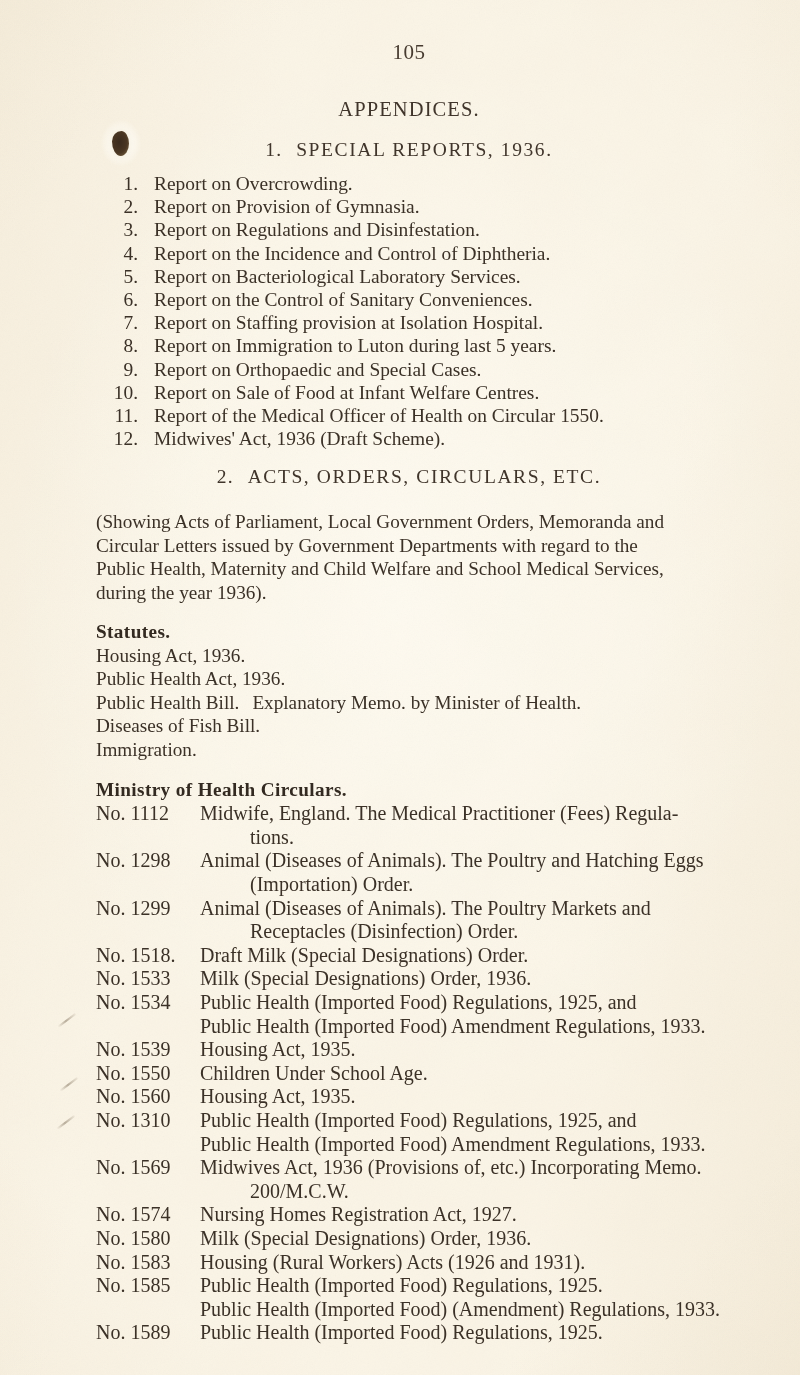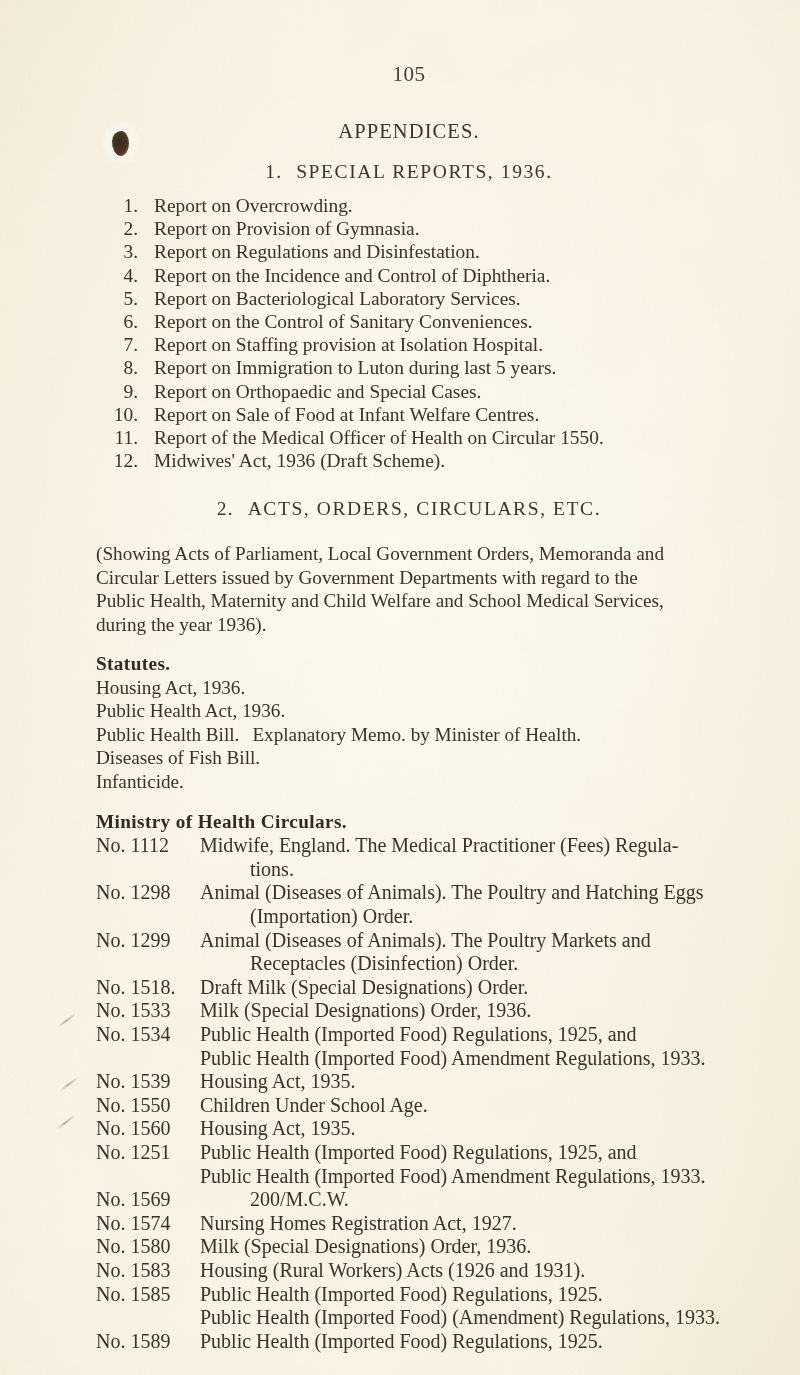--- a/index.html
+++ b/index.html
@@ -37,21 +37,21 @@
     position: absolute;
     left: 96px;
     top: 0;
     width: 626px;
   }
 
   .folio {
     text-align: center;
     font-size: 21px;
     letter-spacing: 0.5px;
-    padding-top: 62px;
+    padding-top: 40px;
     color: #473b30;
   }
 
   .h-appendices {
     text-align: center;
     font-size: 20.5px;
     letter-spacing: 1.1px;
     margin-top: 33px;
     color: #40352b;
   }
@@ -251,39 +251,39 @@
       <div class="num-row">
           <span class="n">11.</span>
           <span class="t">Report of the Medical Officer of Health on Circular 1550.</span>
         </div>
       <div class="num-row">
           <span class="n">12.</span>
           <span class="t">Midwives' Act, 1936 (Draft Scheme).</span>
         </div>
     </div>
 
-    <div class="h-section" style="margin-top:26px;">
+    <div class="h-section" style="margin-top:16px;">
       <span class="secno">2.</span><span class="words">ACTS, ORDERS, CIRCULARS, ETC.</span>
     </div>
 
     <div class="intro">
       <div>(Showing Acts of Parliament, Local Government Orders, Memoranda and</div>
       <div>Circular Letters issued by Government Departments with regard to the</div>
       <div>Public Health, Maternity and Child Welfare and School Medical Services,</div>
       <div class="lastline">during the year 1936).</div>
     </div>
 
     <div class="subhead">Statutes.</div>
 
     <div>
       <div class="plain-line"><span>Housing Act, 1936.</span></div>
       <div class="plain-line"><span>Public Health Act, 1936.</span></div>
       <div class="plain-line"><span>Public Health Bill.</span><span class="gap"></span><span>Explanatory Memo. by Minister of Health.</span></div>
       <div class="plain-line"><span>Diseases of Fish Bill.</span></div>
-      <div class="plain-line"><span>Infanticide.</span></div>
+      <div class="plain-line"><span>Immigration.</span></div>
     </div>
 
     <div class="subhead">Ministry of Health Circulars.</div>
 
     <div class="circ-list">
 
       <div class="circ-row">
         <span class="cno">No. 1112</span>
         <span class="cbody">
           <span class="just">Midwife, England.  The Medical Practitioner (Fees) Regula-</span>
@@ -344,30 +344,31 @@
       </div>
 
       <div class="circ-row">
         <span class="cno">No. 1560</span>
         <span class="cbody">
           <span class="plain">Housing Act, 1935.</span>
         </span>
       </div>
 
       <div class="circ-row">
-        <span class="cno">No. 1251</span>
+        <span class="cno">No. 1310</span>
         <span class="cbody">
           <span class="plain">Public Health (Imported Food) Regulations, 1925, and</span>
           <span class="plain">Public Health (Imported Food) Amendment Regulations, 1933.</span>
         </span>
       </div>
 
       <div class="circ-row">
         <span class="cno">No. 1569</span>
         <span class="cbody">
+          <span class="plain">Midwives Act, 1936 (Provisions of, etc.) Incorporating Memo.</span>
           <span class="cont">200/M.C.W.</span>
         </span>
       </div>
 
       <div class="circ-row">
         <span class="cno">No. 1574</span>
         <span class="cbody">
           <span class="plain">Nursing Homes Registration Act, 1927.</span>
         </span>
       </div>

